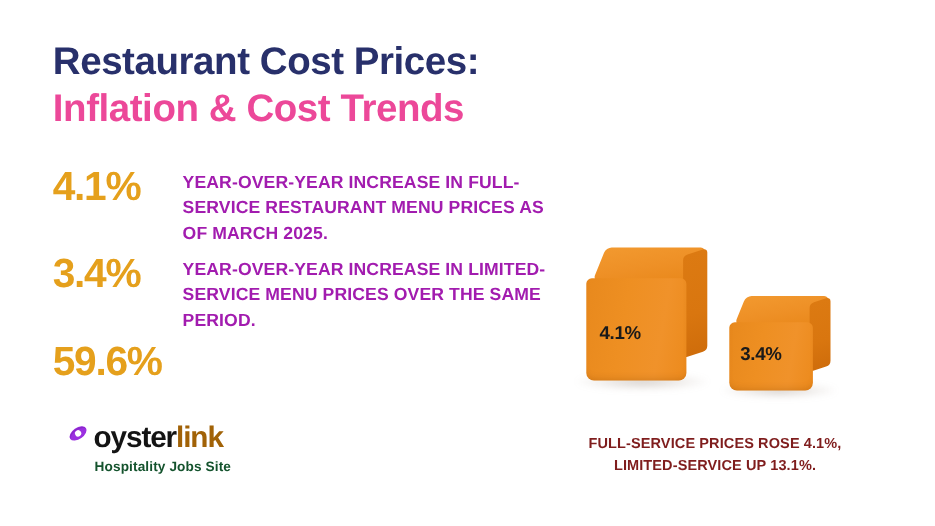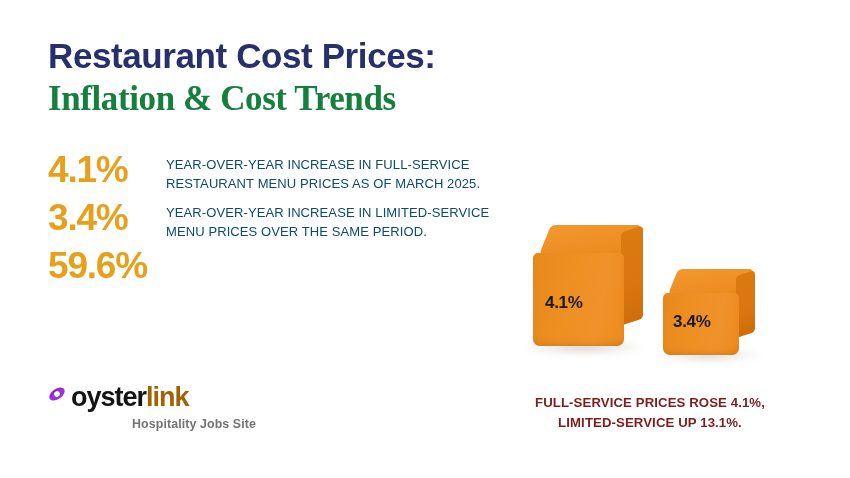--- a/index.html
+++ b/index.html
@@ -34,26 +34,25 @@
     font-size: 35px;
     font-weight: bold;
     color: #28306B;
     letter-spacing: -0.4px;
     line-height: 1.16;
     white-space: nowrap;
   }
   .title-sub {
     font-size: 35px;
     font-weight: bold;
-    color: #15803d;
+    color: #ec4899;
     letter-spacing: -0.4px;
     line-height: 1.16;
     white-space: nowrap;
     margin-top: 2px;
-    font-family: Liberation Serif, serif;
   }
 
   .stats {
     margin-top: 36px;
   }
   .stat-row {
     display: flex;
     align-items: flex-start;
     margin-bottom: 10px;
   }
@@ -61,35 +60,34 @@
     font-size: 37px;
     font-weight: bold;
     color: #E5A01C;
     line-height: 1;
     letter-spacing: -1.2px;
     width: 118px;
     flex: 0 0 118px;
     margin-top: -4px;
   }
   .stat-text {
-    font-size: 13px;
-    font-weight: normal;
-    color: #0c4a6e;
+    font-size: 16px;
+    font-weight: bold;
+    color: #a21caf;
     line-height: 1.42;
     letter-spacing: 0.1px;
     padding-top: 1px;
   }
 
   
   .logo-block {
     position: absolute;
-    left: 46px;
+    left: 60px;
     top: 382px;
     width: 210px;
-    text-align: right;
   }
   .logo-row {
     display: flex;
     align-items: center;
     height: 30px;
   }
   .logo-mark {
     width: 22px;
     height: 22px;
     flex: 0 0 22px;
@@ -102,21 +100,21 @@
     letter-spacing: -1px;
     line-height: 1;
   }
   .logo-oyster { color: #141414; }
   .logo-link { color: #a16207; }
   .logo-tagline {
     margin-top: 5px;
     margin-left: 26px;
     font-size: 12.4px;
     font-weight: bold;
-    color: #737373;
+    color: #14532d;
     letter-spacing: 0.1px;
   }
 
   
   .chart-area {
     position: absolute;
     left: 500px;
     top: 215px;
     width: 300px;
     height: 175px;

